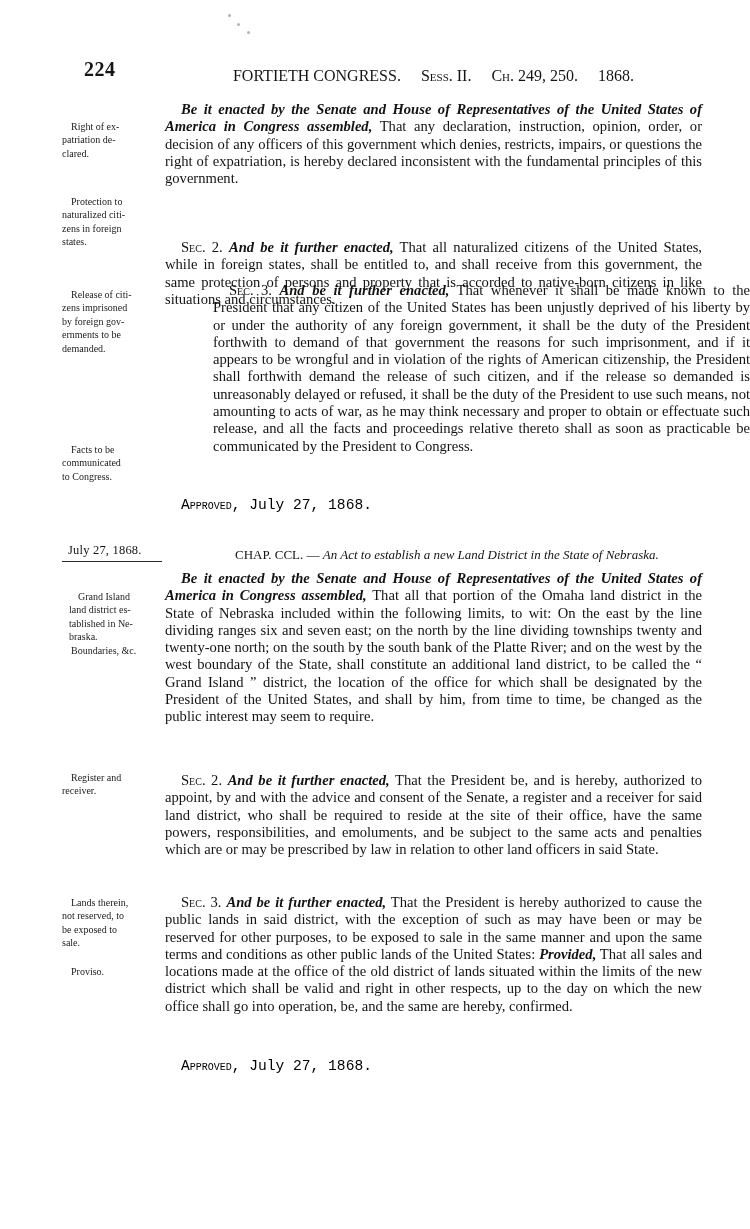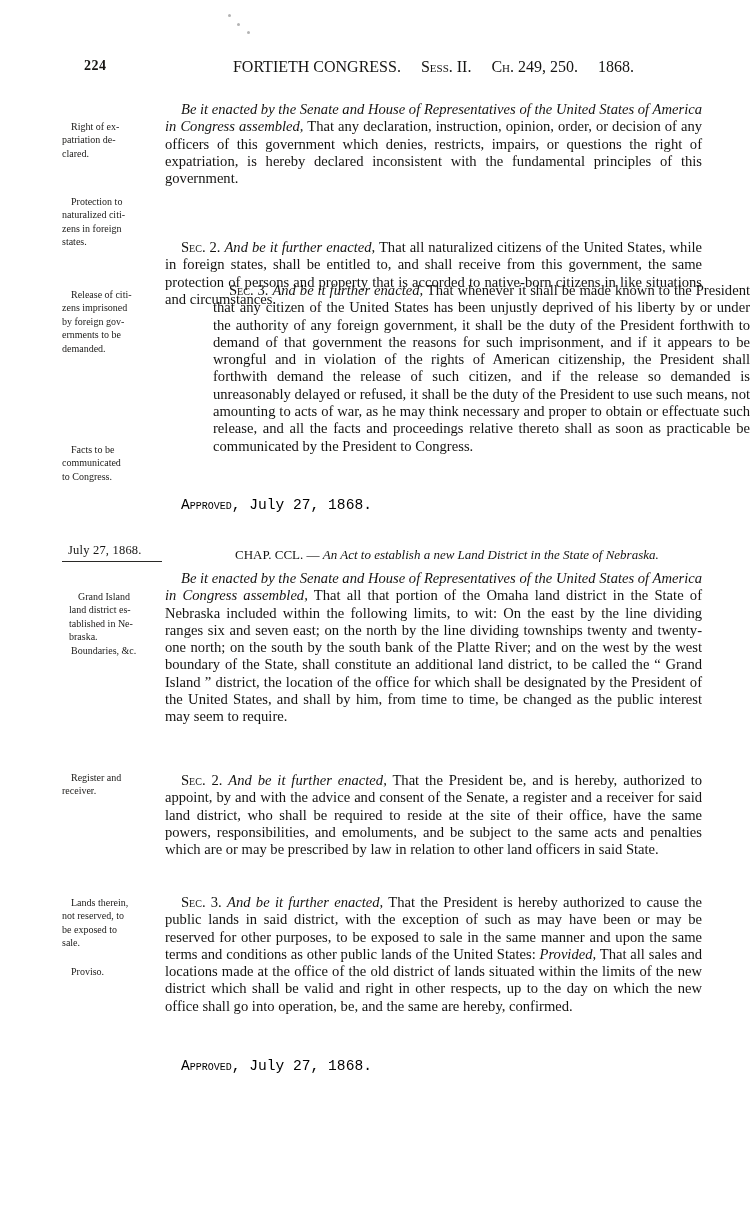--- a/index.html
+++ b/index.html
@@ -7,27 +7,27 @@
     position:relative;
     width:750px;height:1229px;
     background:#ffffff;
     font-family:"Liberation Serif", serif;
     color:#161513;
     overflow:hidden;
   }
   
   .page-number{
     position:absolute;left:84px;top:58px;
-    font-size:14px;font-weight:bold;letter-spacing:.5px;
+    font-size:20px;font-weight:bold;letter-spacing:.5px;
   }
   .running-head{
     position:absolute;left:165px;top:58px;width:537px;
     text-align:center;font-size:16px;white-space:nowrap;
   }
-  .running-head span{display:inline-block;margin:0 8px;text-align:right;}
+  .running-head span{display:inline-block;margin:9px 8px;text-align:right;}
   .sc{font-variant:small-caps;}
   
   .mnote{
     position:absolute;left:62px;width:102px;
     font-size:10px;line-height:13.4px;
     white-space:pre-line;text-indent:9px;
     color:#1b1a18;
   }
   .dateline{
     position:absolute;left:62px;top:543px;width:100px;
@@ -36,21 +36,21 @@
     border-bottom:1.4px solid #2a2927;
     padding-bottom:3px;
   }
   
   .body-block{
     position:absolute;left:165px;width:537px;
     font-size:14.6px;line-height:17.3px;
     text-align:justify;text-indent:16px;
     color:#141311;
   }
-  .body-block i{font-style:italic;}
+  .body-block i{font-style:italic;font-weight:bold;}
   .chap-heading{
     position:absolute;left:165px;width:537px;
     font-size:13px;line-height:16px;
     text-indent:70px;color:#141311;
   }
   .approved{
     position:absolute;left:165px;width:537px;
     font-size:14.6px;line-height:17.3px;
     text-indent:16px;color:#000000;font-family:Liberation Mono, monospace;
   }

